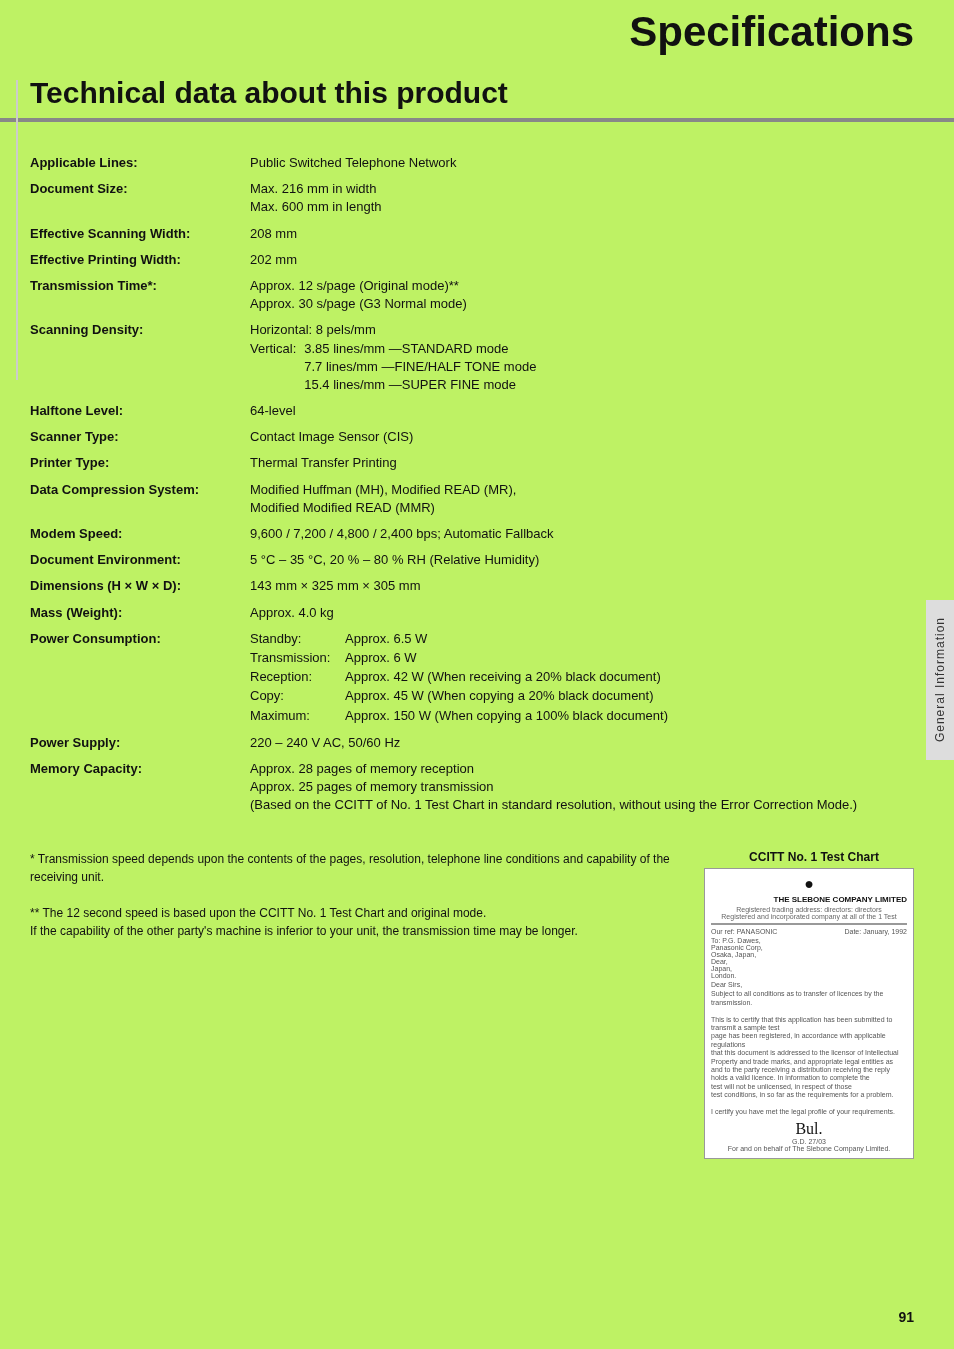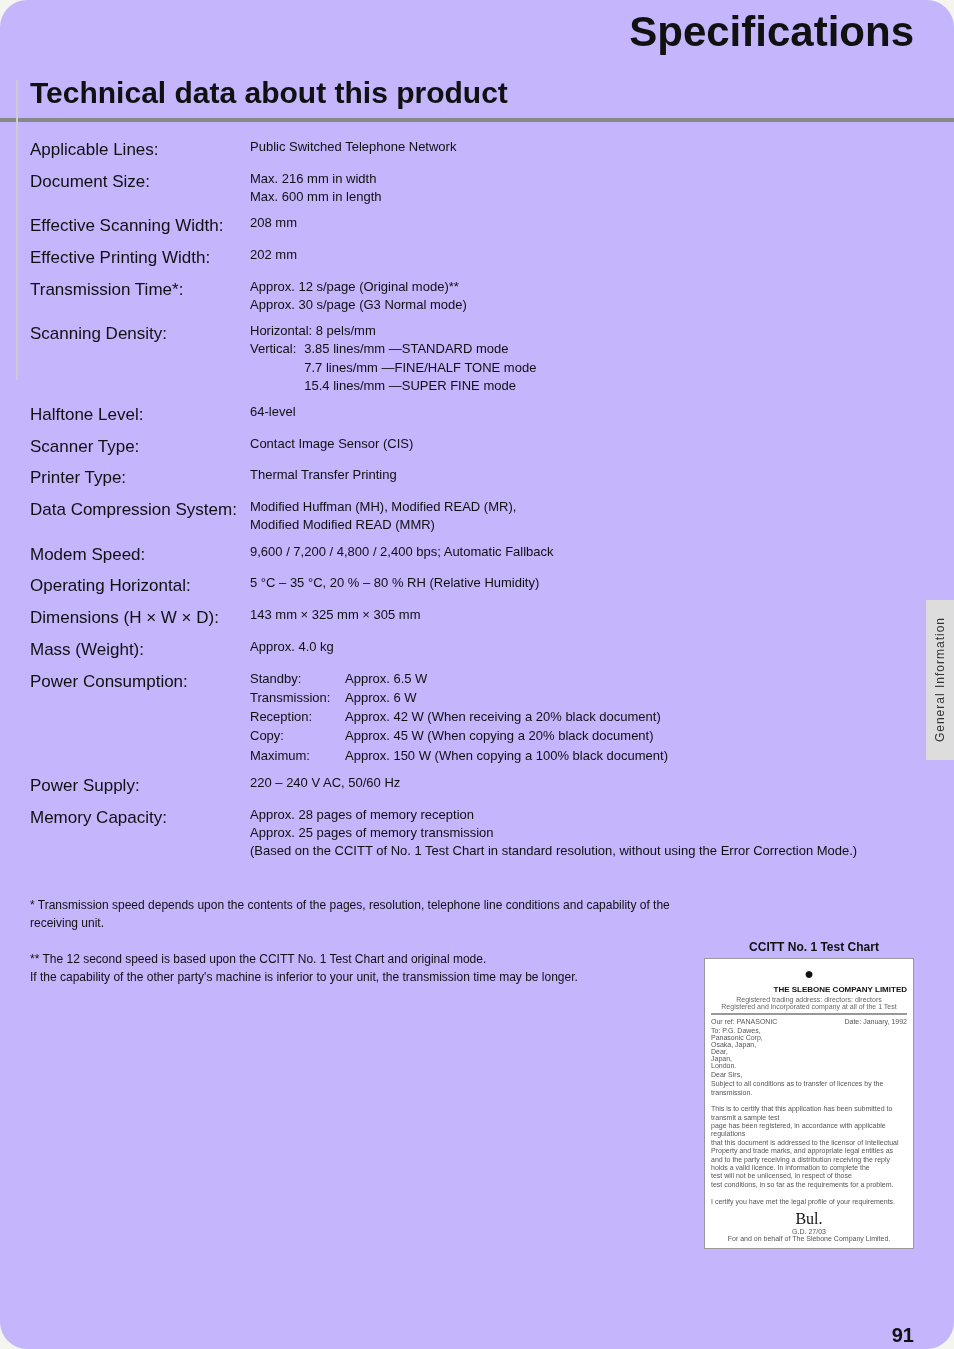--- a/index.html
+++ b/index.html
@@ -9,24 +9,23 @@
       background: #f5f5f0;
       font-family: Arial, Helvetica, sans-serif;
       font-size: 13px;
       color: #111;
       position: relative;
     }
 
     .page {
       width: 954px;
       min-height: 1349px;
-      background: #c4b5fd;
+      background: #bef264;
       padding: 0;
       position: relative;
-      border-radius: 27px;
     }
 
     
     .sidebar-label {
       position: absolute;
       right: 0;
       top: 600px;
       width: 28px;
       height: 160px;
       background: #ddd;
@@ -53,21 +52,21 @@
       font-size: 42px;
       font-weight: bold;
       color: #111;
       font-family: Arial, Helvetica, sans-serif;
     }
 
     
     .title-section {
       padding: 16px 30px 8px 30px;
       border-bottom: 4px solid #888;
-      margin-bottom: 0;
+      margin-bottom: 16px;
     }
     .title-section h2 {
       font-size: 30px;
       font-weight: bold;
       color: #111;
       font-family: Arial, Helvetica, sans-serif;
     }
 
     
     .main-content {
@@ -82,24 +81,24 @@
     }
     .spec-table tr {
       vertical-align: top;
     }
     .spec-table td {
       padding: 4px 6px 4px 0;
       vertical-align: top;
       line-height: 1.4;
     }
     .spec-label {
-      font-weight: normal;
+      font-weight: bold;
       width: 220px;
       min-width: 220px;
-      font-size: 17px;
+      font-size: 13px;
     }
     .spec-value {
       font-size: 13px;
     }
 
     
     .sub-table {
       border-collapse: collapse;
     }
     .sub-table td {
@@ -124,21 +123,20 @@
       gap: 14px;
     }
     .footnotes-left {
       flex: 1;
       font-size: 12px;
       line-height: 1.5;
     }
     .footnotes-right {
       width: 220px;
       font-size: 12px;
-      margin-top: 44px;
     }
 
     .ccitt-box {
       border: 1px solid #999;
       padding: 6px;
       width: 210px;
       background: #fff;
       margin-top: 4px;
     }
     .ccitt-title {
@@ -197,23 +195,23 @@
     }
     .note-section ul li::before {
       content: "•";
       position: absolute;
       left: 0;
     }
 
     
     .page-number {
       position: absolute;
-      bottom: 2px;
+      bottom: 24px;
       right: 40px;
-      font-size: 20px;
+      font-size: 14px;
       font-weight: bold;
       color: #111;
     }
 
     
     .left-margin {
       position: absolute;
       left: 0;
       top: 80px;
       width: 18px;
@@ -310,21 +308,21 @@
             Modified Huffman (MH), Modified READ (MR),<br>Modified Modified READ (MMR)
           </td>
         </tr>
 
         <tr>
           <td class="spec-label">Modem Speed:</td>
           <td class="spec-value">9,600 / 7,200 / 4,800 / 2,400 bps; Automatic Fallback</td>
         </tr>
 
         <tr>
-          <td class="spec-label">Operating Horizontal:</td>
+          <td class="spec-label">Document Environment:</td>
           <td class="spec-value">5 °C – 35 °C, 20 % – 80 % RH (Relative Humidity)</td>
         </tr>
 
         <tr>
           <td class="spec-label">Dimensions (H × W × D):</td>
           <td class="spec-value">143 mm × 325 mm × 305 mm</td>
         </tr>
 
         <tr>
           <td class="spec-label">Mass (Weight):</td>

